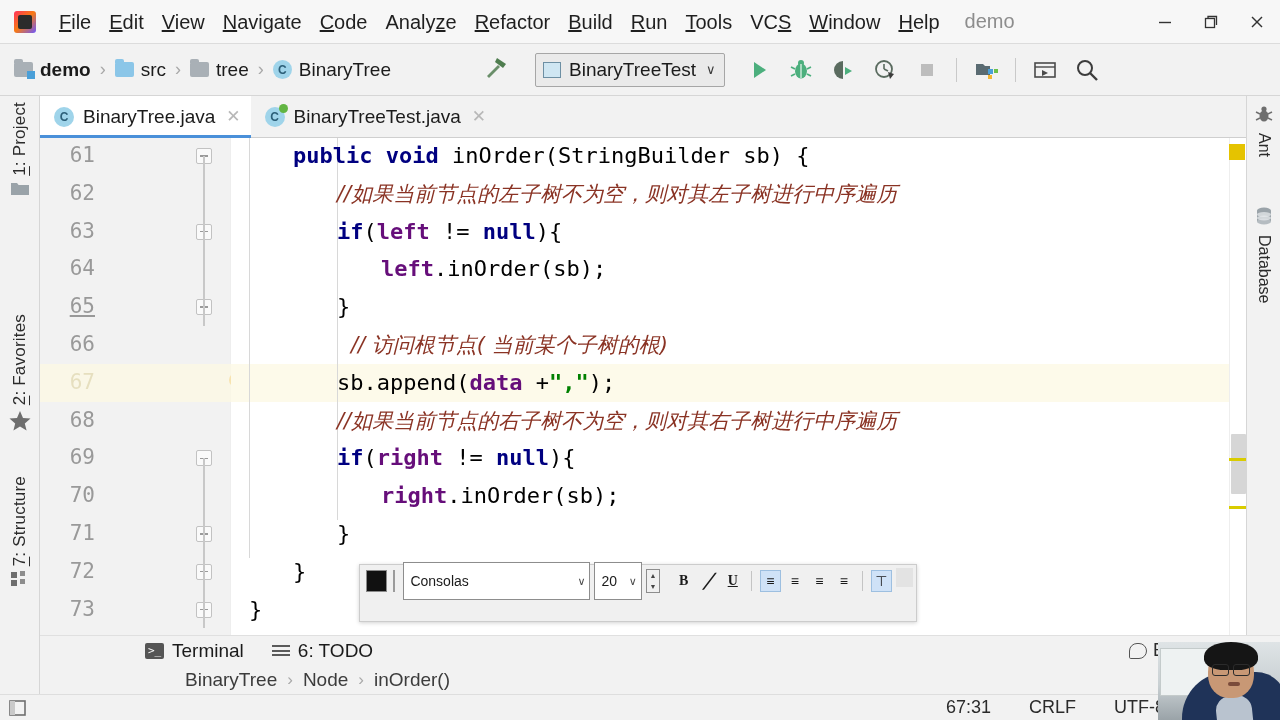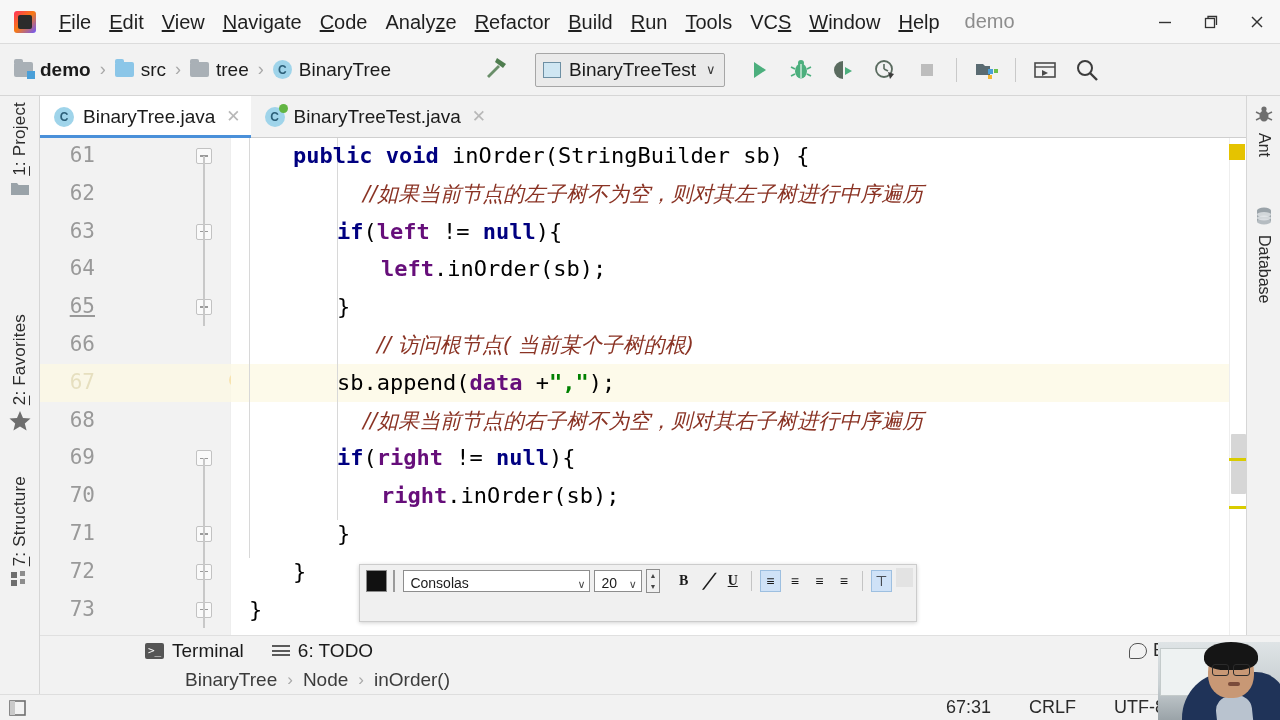--- a/index.html
+++ b/index.html
@@ -175,21 +175,21 @@
   .indentguide{ position:absolute; width:1px; background:#d8d8d8; }
   .cline {
     position:absolute; left:0; white-space:pre;
     font-family:"DejaVu Sans Mono", monospace; font-size:22px; line-height:38px;
   }
   .kw   { color:#000080; font-weight:bold; }
   .fld  { color:#660e7a; font-weight:bold; }
   .plain{ color:#000000; }
   .str  { color:#008000; font-weight:bold; }
   .cmt  { color:#8a3324; font-style:italic; }
-  .cmt-cn { font-family:"DejaVu Sans", sans-serif; font-size:21px;padding-left:26px; }
+  .cmt-cn { font-family:"DejaVu Sans", sans-serif; font-size:21px; }
 
   
   .markerbar{
     position:absolute; top:0; right:0; width:17px; height:100%;
     background:#ffffff; border-left:1px solid #eeeeee;
   }
   .mark-sq{ position:absolute; right:1px; width:16px;height:16px;background:#e5c300; }
   .mark-stripe{ position:absolute; right:0; width:17px;height:3px;background:#d9cc00; }
   .sb-thumb{ position:absolute; right:0; width:15px; background:#d6d6d6; border-radius:1px; }
 
@@ -209,22 +209,22 @@
     height:24px; display:flex; align-items:center; padding-left:8px;
     font-size:14px; color:#9b9b9b; background:#f6f6f6;
   }
   .dlg-grip{ position:absolute; right:3px; top:3px; width:17px;height:19px;background:#e3e3e3; }
   .dlg-row{
     display:flex; align-items:center; height:32px; padding-left:6px; gap:4px;
   }
   .swatch{ width:22px;height:22px;background:#111111;border:1px solid #8a8a8a; }
   .swatch-bar{ width:3px;height:22px;background:#9b9b9b;margin-left:2px;margin-right:4px;}
   .combo{
-    height:22px; border:1px solid #8d8d8d; background:#ffffff;
-    display:flex; align-items:flex-end; padding:0 4px 0 6px; font-size:14px; color:#1b1b1b;
+    height:38px; border:1px solid #8d8d8d; background:#ffffff;
+    display:flex; align-items:center; padding:0 4px 0 6px; font-size:14px; color:#1b1b1b;
   }
   .combo .cname{ flex:1; }
   .combo .cv{ color:#4a4a4a; font-size:11px; margin-left:6px; }
   .combo.font{ width:200px; }
   .combo.size{ width:50px; }
   .spin{ width:15px;height:24px;border:1px solid #8d8d8d;background:#f0f0f0;
          display:flex;flex-direction:column;align-items:center;justify-content:space-around; }
   .spin i{ font-style:normal; font-size:7px; color:#444; line-height:7px; }
   .tb2{ width:22px;height:22px;display:flex;align-items:center;justify-content:center;
         font-size:14px;color:#1b1b1b; }

